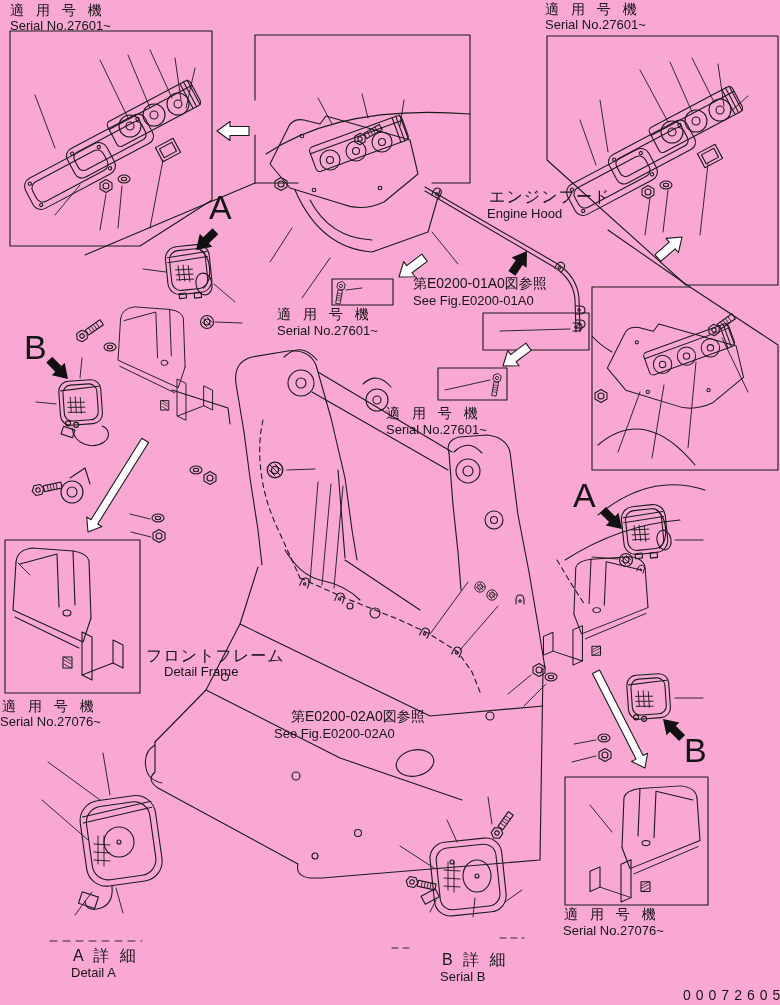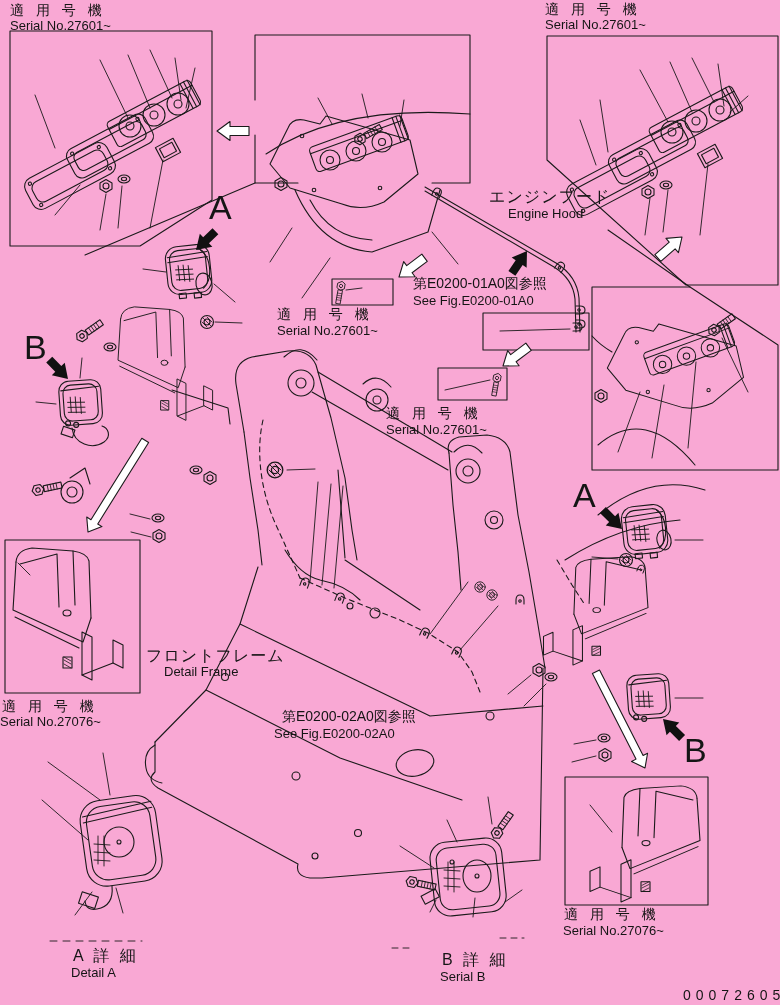--- a/index.html
+++ b/index.html
@@ -453,35 +453,35 @@
 </g>
 </svg>
 
 <div class="lab jp" style="left:10px;top:3px;">適 用 号 機</div>
 <div class="lab en" style="left:10px;top:19px;">Serial No.27601~</div>
 
 <div class="lab jp" style="left:545px;top:2px;">適 用 号 機</div>
 <div class="lab en" style="left:545px;top:18px;">Serial No.27601~</div>
 
 <div class="lab jp0" style="left:489px;top:189px;">エンジンフード</div>
-<div class="lab en" style="left:508px;top:207px;text-align:right;">Engine Hood</div>
+<div class="lab en" style="left:487px;top:207px;text-align:right;">Engine Hood</div>
 
 <div class="lab fig" style="left:413px;top:276px;">第E0200-01A0図参照</div>
 <div class="lab en" style="left:413px;top:294px;">See Fig.E0200-01A0</div>
 
 <div class="lab jp" style="left:277px;top:307px;">適 用 号 機</div>
 <div class="lab en" style="left:277px;top:324px;">Serial No.27601~</div>
 
 <div class="lab jp" style="left:386px;top:406px;">適 用 号 機</div>
 <div class="lab en" style="left:386px;top:423px;">Serial No.27601~</div>
 
 <div class="lab jp0" style="left:146px;top:648px;">フロントフレーム</div>
 <div class="lab en" style="left:164px;top:665px;">Detail Frame</div>
 
-<div class="lab fig" style="left:282px;top:709px;">第E0200-02A0図参照</div>
+<div class="lab fig" style="left:291px;top:709px;">第E0200-02A0図参照</div>
 <div class="lab en" style="left:274px;top:727px;">See Fig.E0200-02A0</div>
 
 <div class="lab jp" style="left:2px;top:699px;">適 用 号 機</div>
 <div class="lab en" style="left:0px;top:715px;">Serial No.27076~</div>
 
 <div class="lab jp" style="left:564px;top:907px;">適 用 号 機</div>
 <div class="lab en" style="left:563px;top:924px;">Serial No.27076~</div>
 
 <div class="lab jp0" style="left:73px;top:948px;letter-spacing:3px;">A 詳 細</div>
 <div class="lab en" style="left:71px;top:966px;">Detail A</div>

